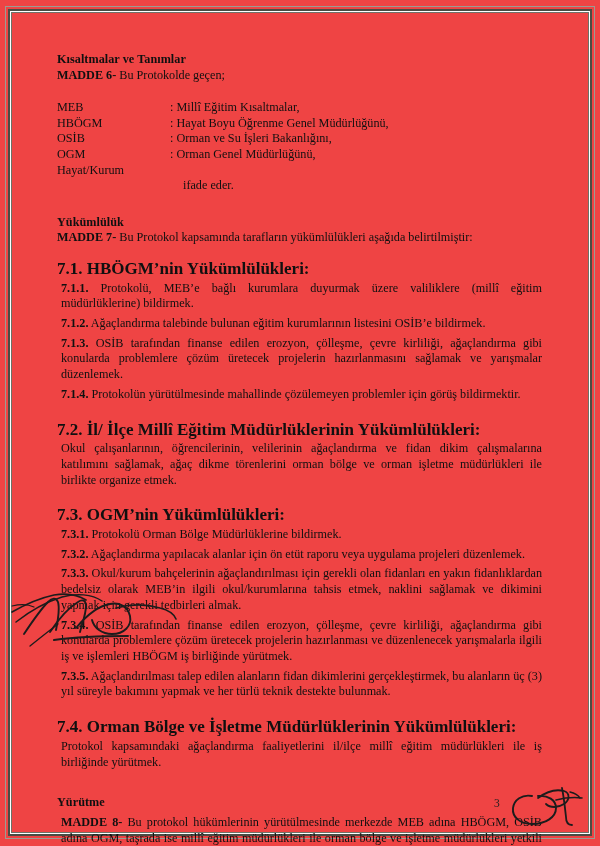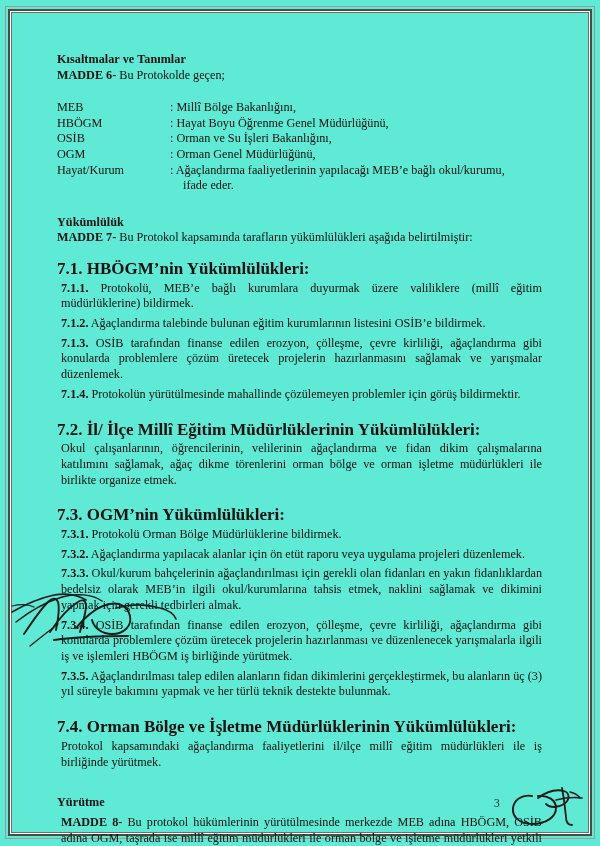--- a/index.html
+++ b/index.html
@@ -4,21 +4,21 @@
 <style>
   html, body {
     margin: 0;
     padding: 0;
     background: #ffffff;
   }
   .page {
     position: relative;
     width: 600px;
     height: 846px;
-    background: #5eead4;
+    background: #ef4444;
     overflow: hidden;
     font-family: "Liberation Serif", "DejaVu Serif", serif;
     color: #101010;
   }
   
   .scan-frame {
     position: absolute;
     left: 8px;
     top: 9px;
     right: 8px;
@@ -125,37 +125,36 @@
   <div class="content">
 
     <div class="h-bold">Kısaltmalar ve Tanımlar</div>
     <div class="madde-line">
       <span class="lbl">MADDE 6-</span><span> Bu Protokolde geçen;</span>
     </div>
 
     <div class="defs">
       <div class="def-row">
         <span class="def-term">MEB</span>
-        <span class="def-desc">: Millî Bölge Bakanlığını,</span>
+        <span class="def-desc">: Millî Eğitim Kısaltmalar,</span>
       </div>
       <div class="def-row">
         <span class="def-term">HBÖGM</span>
         <span class="def-desc">: Hayat Boyu Öğrenme Genel Müdürlüğünü,</span>
       </div>
       <div class="def-row">
         <span class="def-term">OSİB</span>
         <span class="def-desc">: Orman ve Su İşleri Bakanlığını,</span>
       </div>
       <div class="def-row">
         <span class="def-term">OGM</span>
         <span class="def-desc">: Orman Genel Müdürlüğünü,</span>
       </div>
       <div class="def-row">
         <span class="def-term">Hayat/Kurum</span>
-        <span class="def-desc">: Ağaçlandırma faaliyetlerinin yapılacağı MEB’e bağlı okul/kurumu,</span>
       </div>
       <div class="def-cont">ifade eder.</div>
     </div>
 
     <div class="gap-lg"></div>
 
     <div class="h-bold">Yükümlülük</div>
     <div class="madde-line">
       <span class="lbl">MADDE 7-</span><span> Bu Protokol kapsamında tarafların yükümlülükleri aşağıda belirtilmiştir:</span>
     </div>

